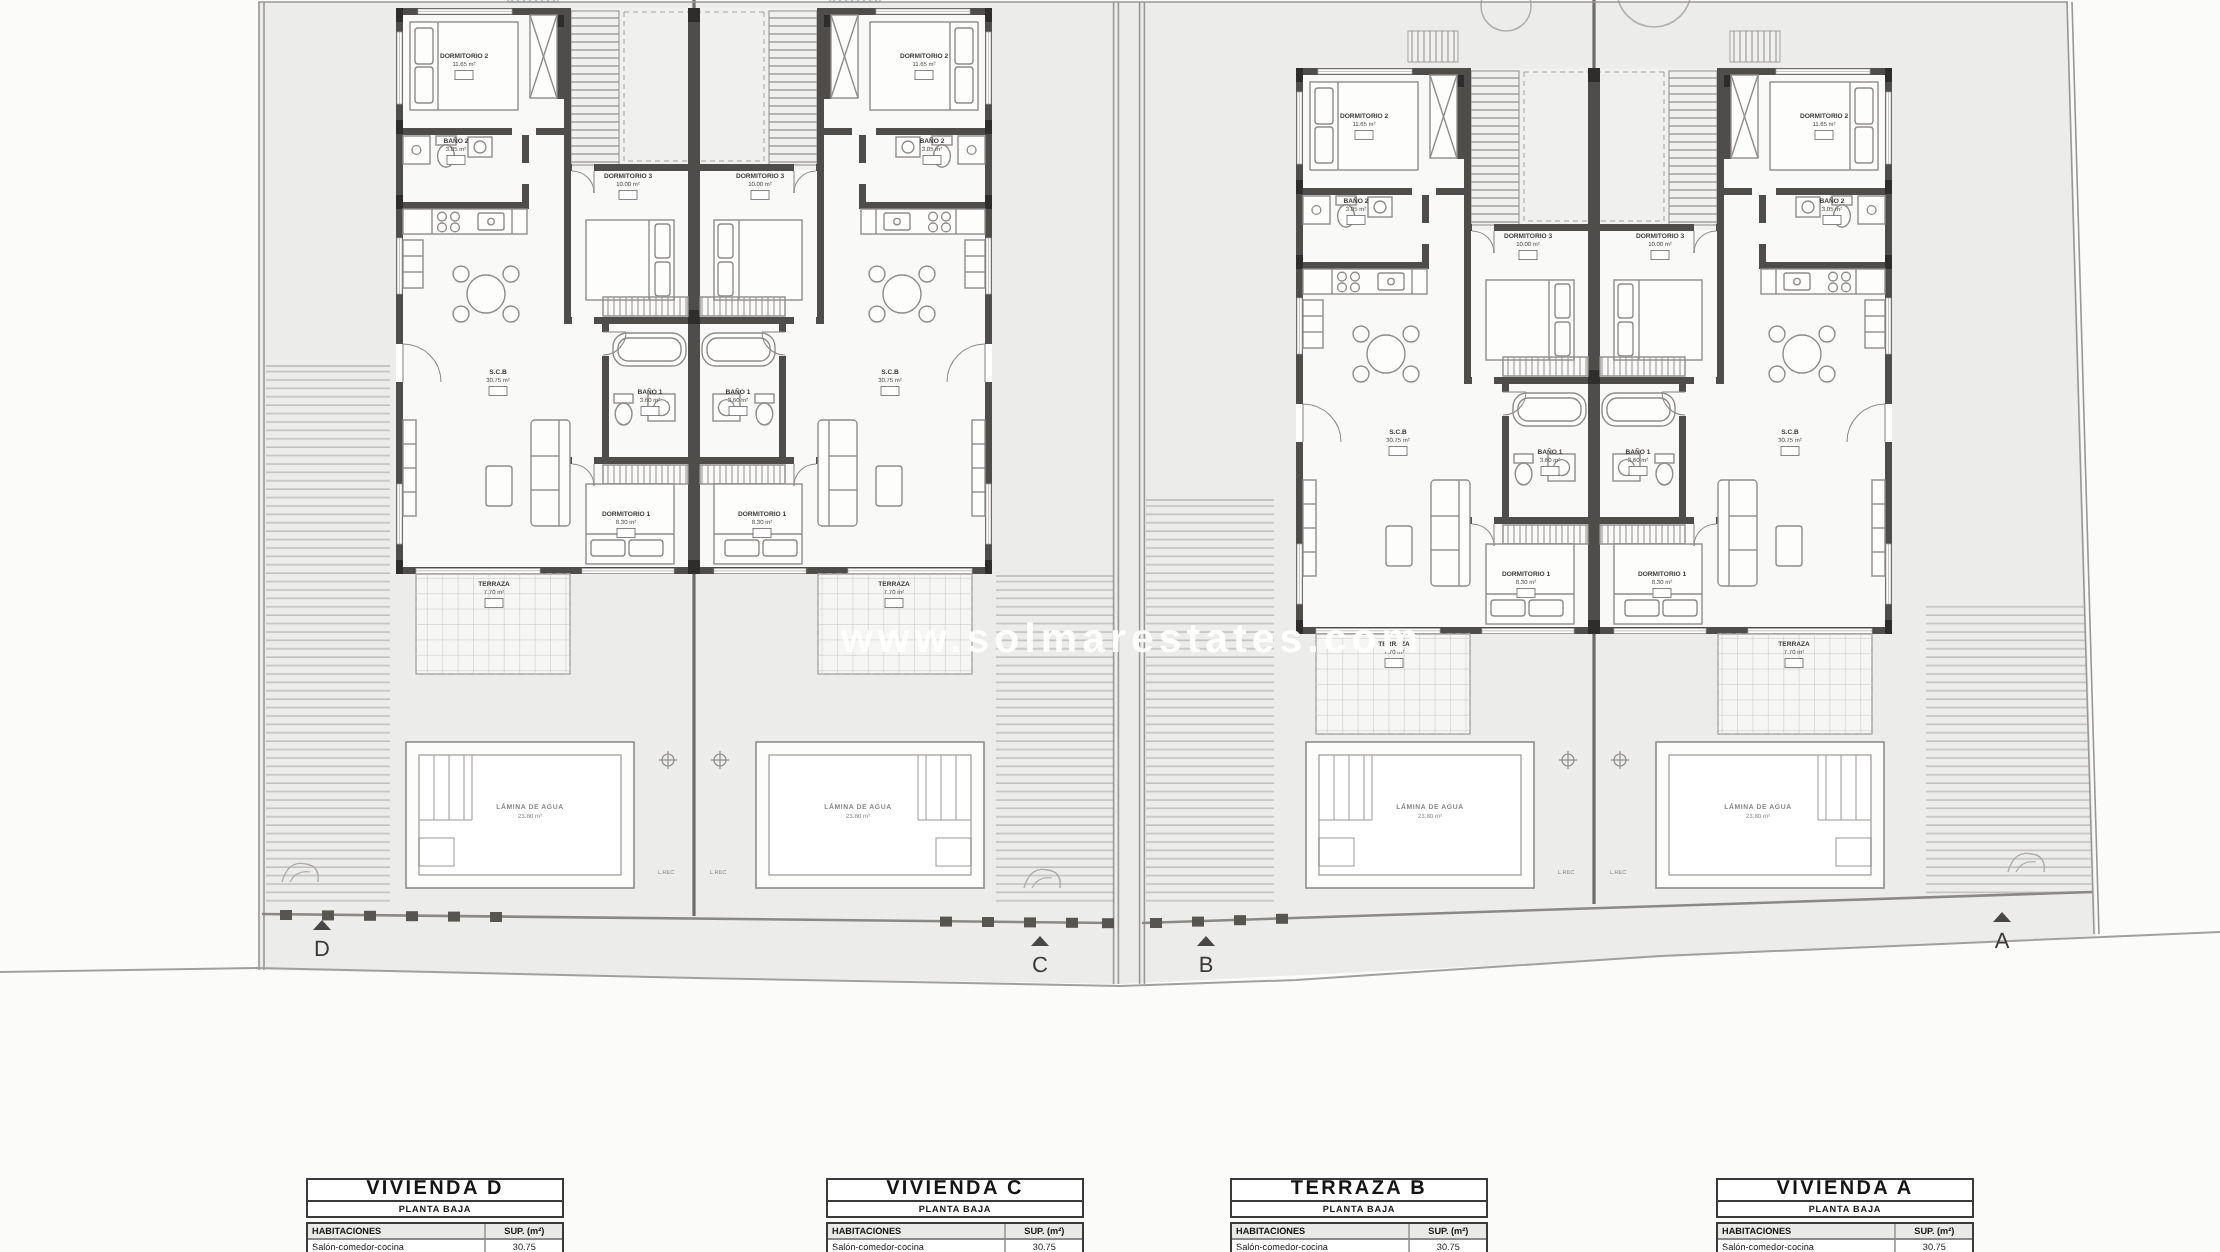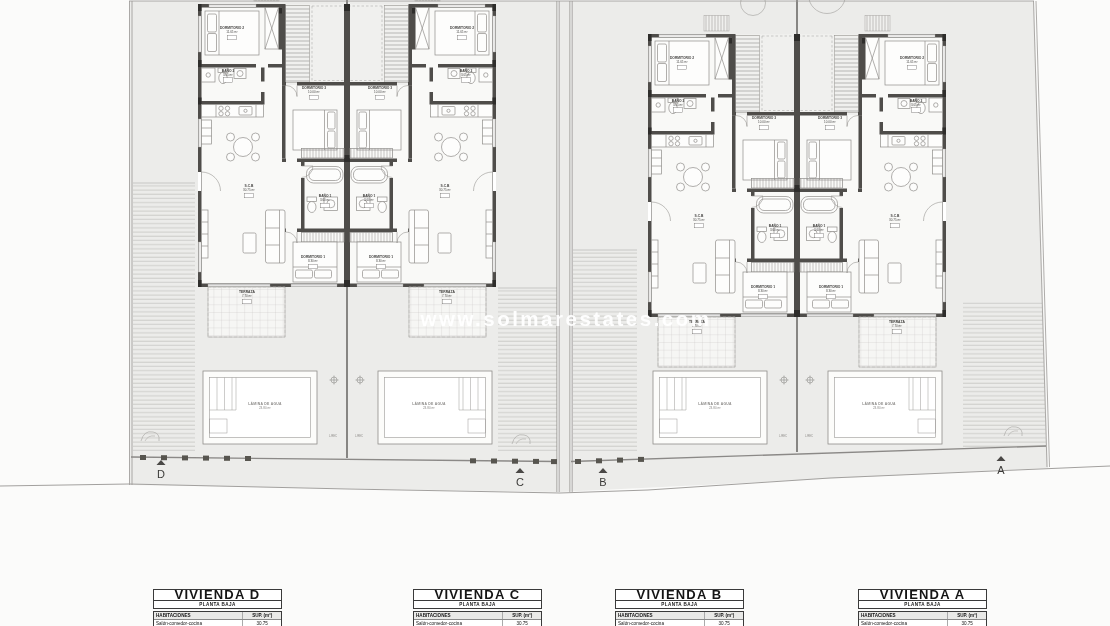--- a/index.html
+++ b/index.html
@@ -9,21 +9,21 @@
   svg text{font-family:"Liberation Sans",sans-serif;}
   .rl{font-size:3.3px;font-weight:700;fill:#3f3e3c;text-anchor:middle;}
   .ra{font-size:3px;fill:#4a4948;text-anchor:middle;}
   .pl{font-size:3.4px;font-weight:600;fill:#8b8987;text-anchor:middle;letter-spacing:.3px;}
   .pa{font-size:3.1px;fill:#8b8987;text-anchor:middle;}
   .lrec{font-size:2.8px;fill:#8b8987;text-anchor:middle;}
   .mk{font-size:11px;fill:#3b3a38;text-anchor:middle;}
   .wm{font-size:20.5px;font-weight:700;letter-spacing:2.5px;fill:rgba(255,255,255,.95);text-anchor:middle;}
   .spec{position:absolute;width:129px;color:#141414;}
   .spec .t{border:1px solid #3a3a3a;background:#fff;text-align:center;font-weight:bold;
-           font-size:13px;line-height:10px;height:10px;letter-spacing:1.2px;}
+           font-size:10px;line-height:10px;height:10px;letter-spacing:1.2px;}
   .spec .s{border:1px solid #3a3a3a;border-top:none;background:#fff;text-align:center;font-weight:bold;
            font-size:4.6px;line-height:7px;height:7px;letter-spacing:.4px;}
   .spec .tbl{margin-top:2px;border:1px solid #3a3a3a;background:#fff;}
   .spec .hr{display:flex;background:#e9e9e7;border-bottom:1px solid #8a8a8a;font-weight:bold;
             font-size:4.6px;line-height:7px;}
   .spec .dr{display:flex;font-size:4.6px;line-height:7.5px;}
   .c1{flex:0 0 68%;padding-left:2px;text-align:left;}
   .c2{flex:1;text-align:center;border-left:1px solid #aaa;}
 </style>
 </head>
@@ -537,21 +537,21 @@
           <span class="c1">HABITACIONES</span>
           <span class="c2">SUP. (m²)</span>
         </div>
     <div class="dr">
           <span class="c1">Salón-comedor-cocina</span>
           <span class="c2">30.75</span>
         </div>
   </div>
 </div>
 <div class="spec" style="left:615px;top:589px;">
-  <div class="t">VIVIENDA B</div>
+  <div class="t">TERRAZA B</div>
   <div class="s">PLANTA BAJA</div>
   <div class="tbl">
     <div class="hr">
           <span class="c1">HABITACIONES</span>
           <span class="c2">SUP. (m²)</span>
         </div>
     <div class="dr">
           <span class="c1">Salón-comedor-cocina</span>
           <span class="c2">30.75</span>
         </div>

